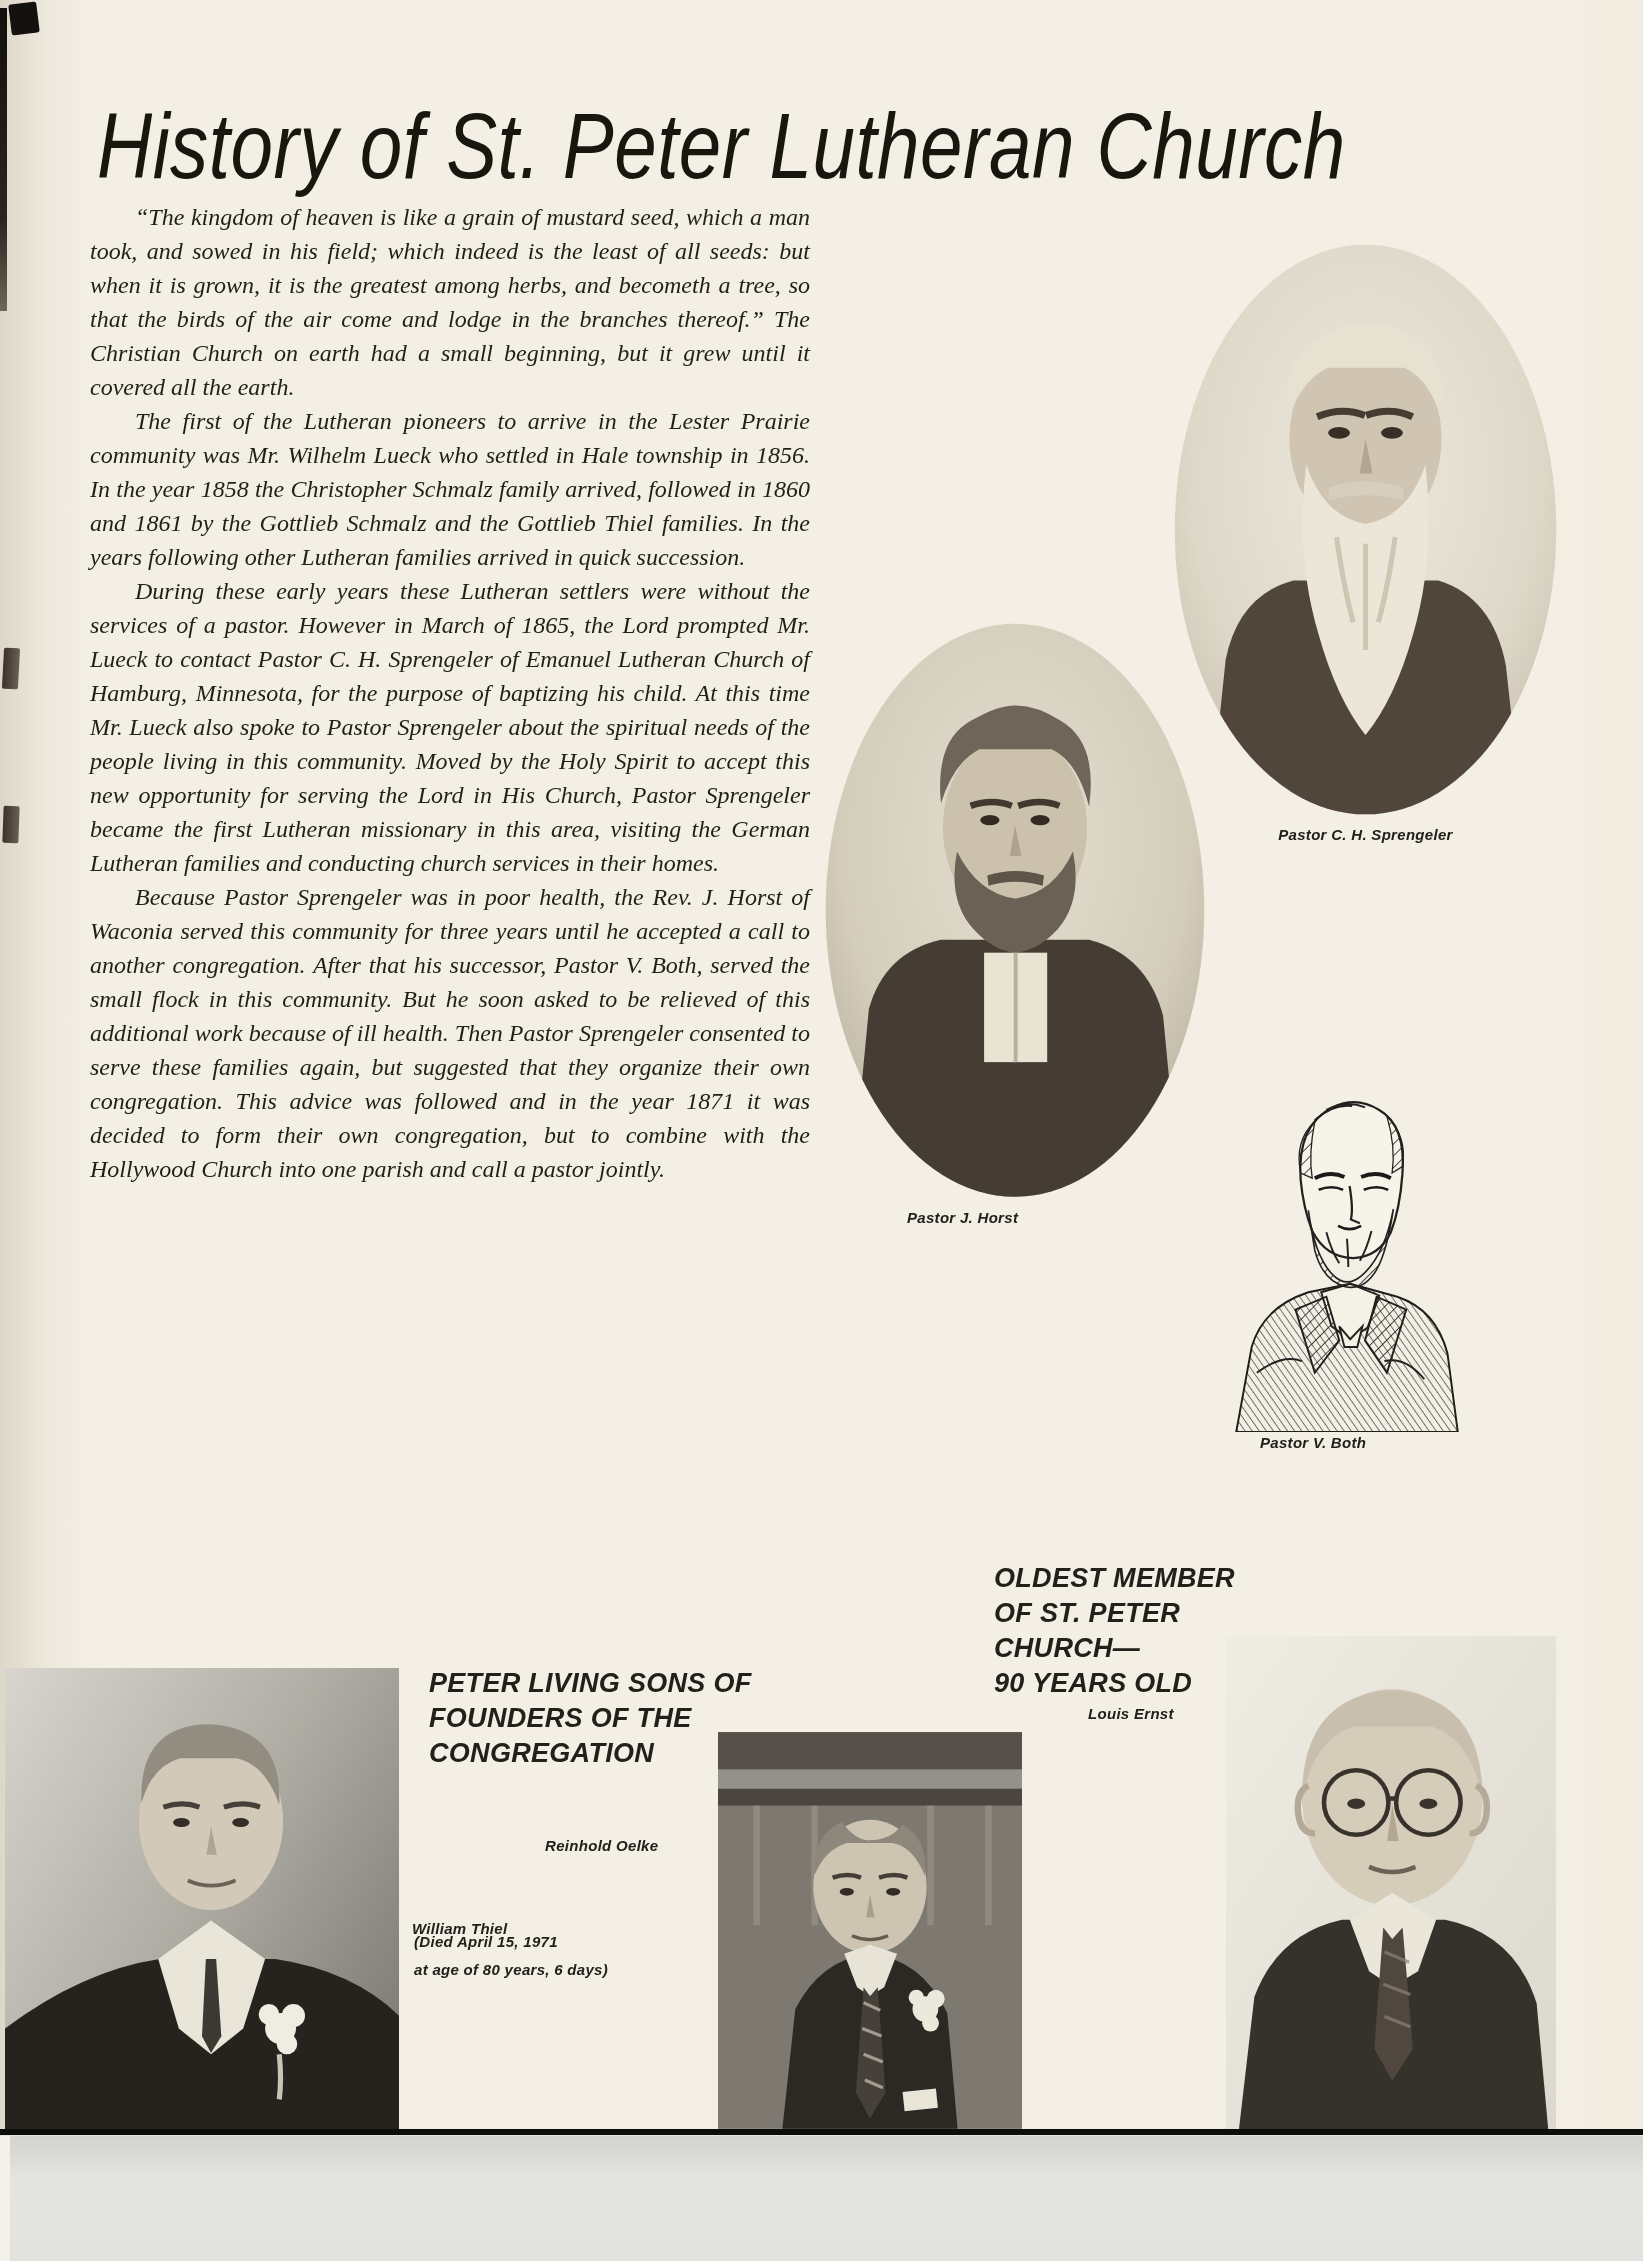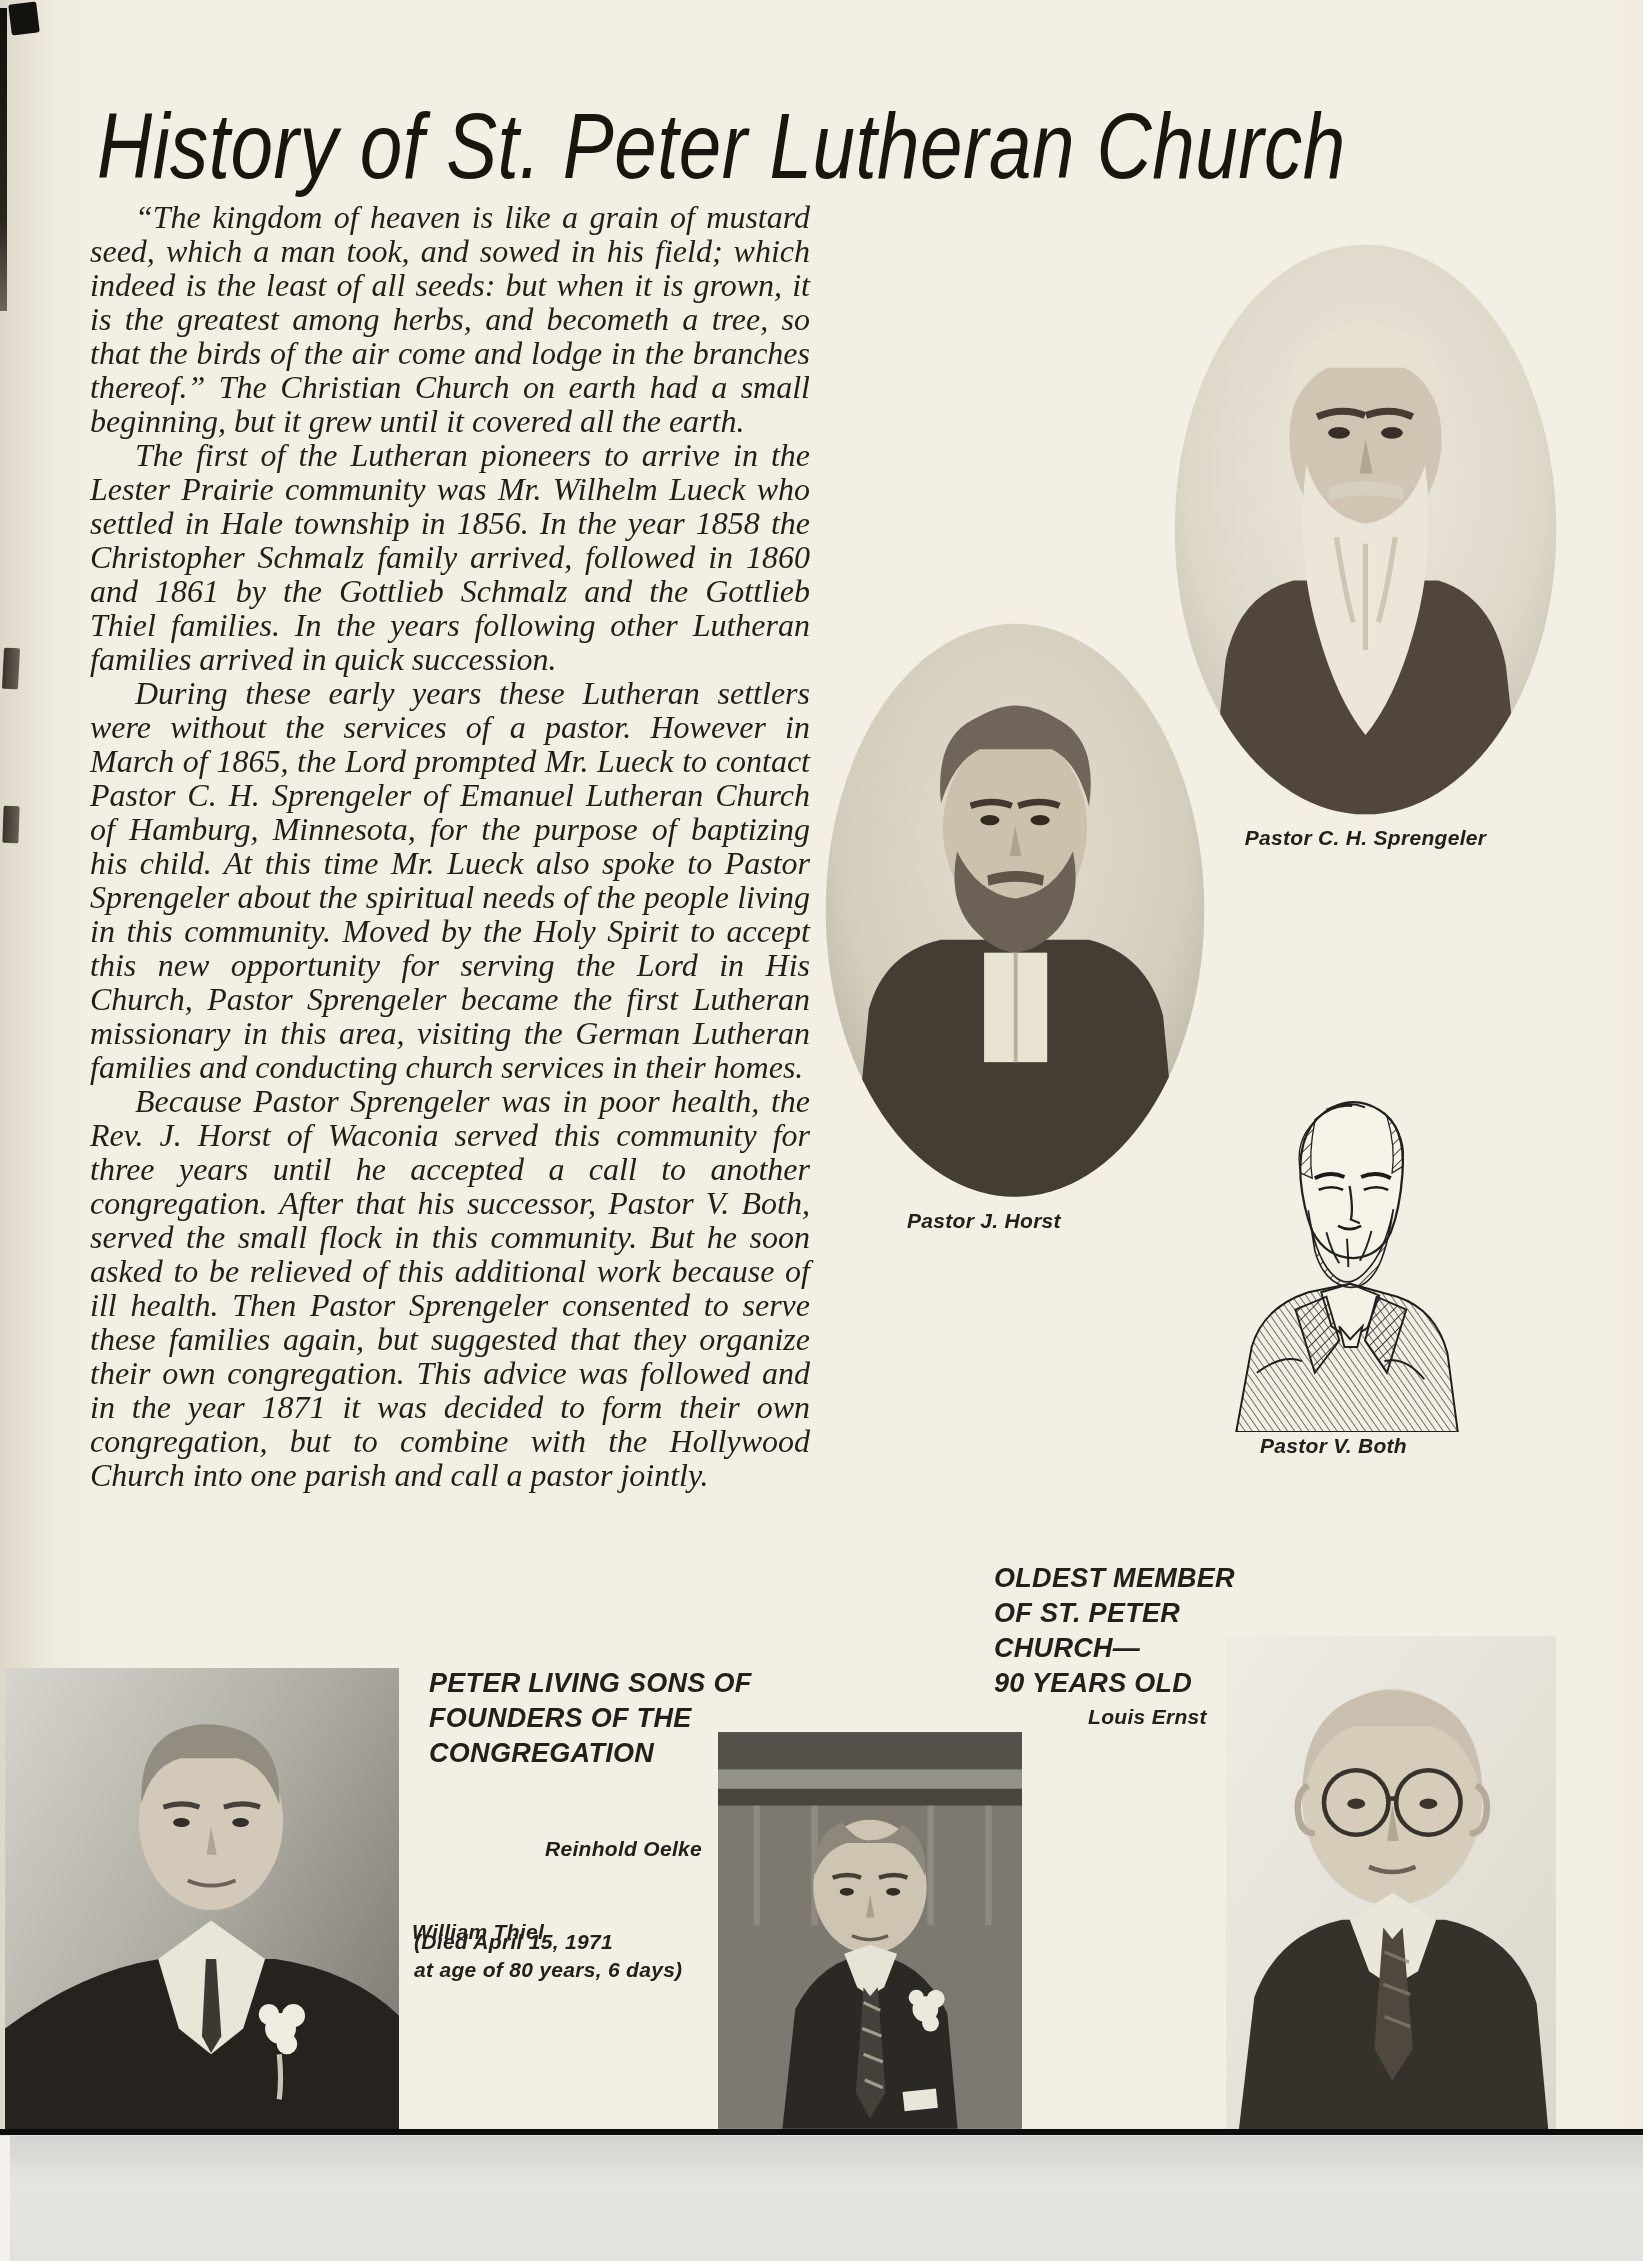--- a/index.html
+++ b/index.html
@@ -23,30 +23,30 @@
   .title{
     position:absolute;left:97px;top:94px;width:1598px;
     font-family:"Liberation Sans", sans-serif;
     font-size:92px;font-weight:400;color:#19160f;
     letter-spacing:0.6px;white-space:nowrap;
     transform:scaleX(0.83);transform-origin:left top;
   }
 
   .bodycol{
     position:absolute;left:90px;top:200px;width:720px;
-    font-size:32px;line-height:34px;color:#221e18;
+    font-size:24px;line-height:34px;color:#221e18;
     text-align:justify;
   }
   .bodycol p{margin:0;text-indent:45px;}
 
   .caption{
     position:absolute;font-family:"Liberation Sans", sans-serif;
     font-weight:bold;color:#23201b;
   }
-  .cap-sm{font-size:21px;letter-spacing:0.3px;}
+  .cap-sm{font-size:15px;letter-spacing:0.3px;}
   .cap-heading{font-size:27px;line-height:35px;letter-spacing:0.3px;}
   .preline{white-space:pre-line;}
 
   .photo{position:absolute;}
   .photo svg{display:block;width:100%;height:100%;}
 
   .bottom-edge{position:absolute;left:0;top:2129px;width:1643px;height:6.4px;background:#0d0d0b;}
   .scanner-bed{
     position:absolute;left:0;top:2136px;width:1643px;height:126px;
     background:linear-gradient(to bottom,#d2d2ce,#e4e5e0 35%,#e2e3de);

